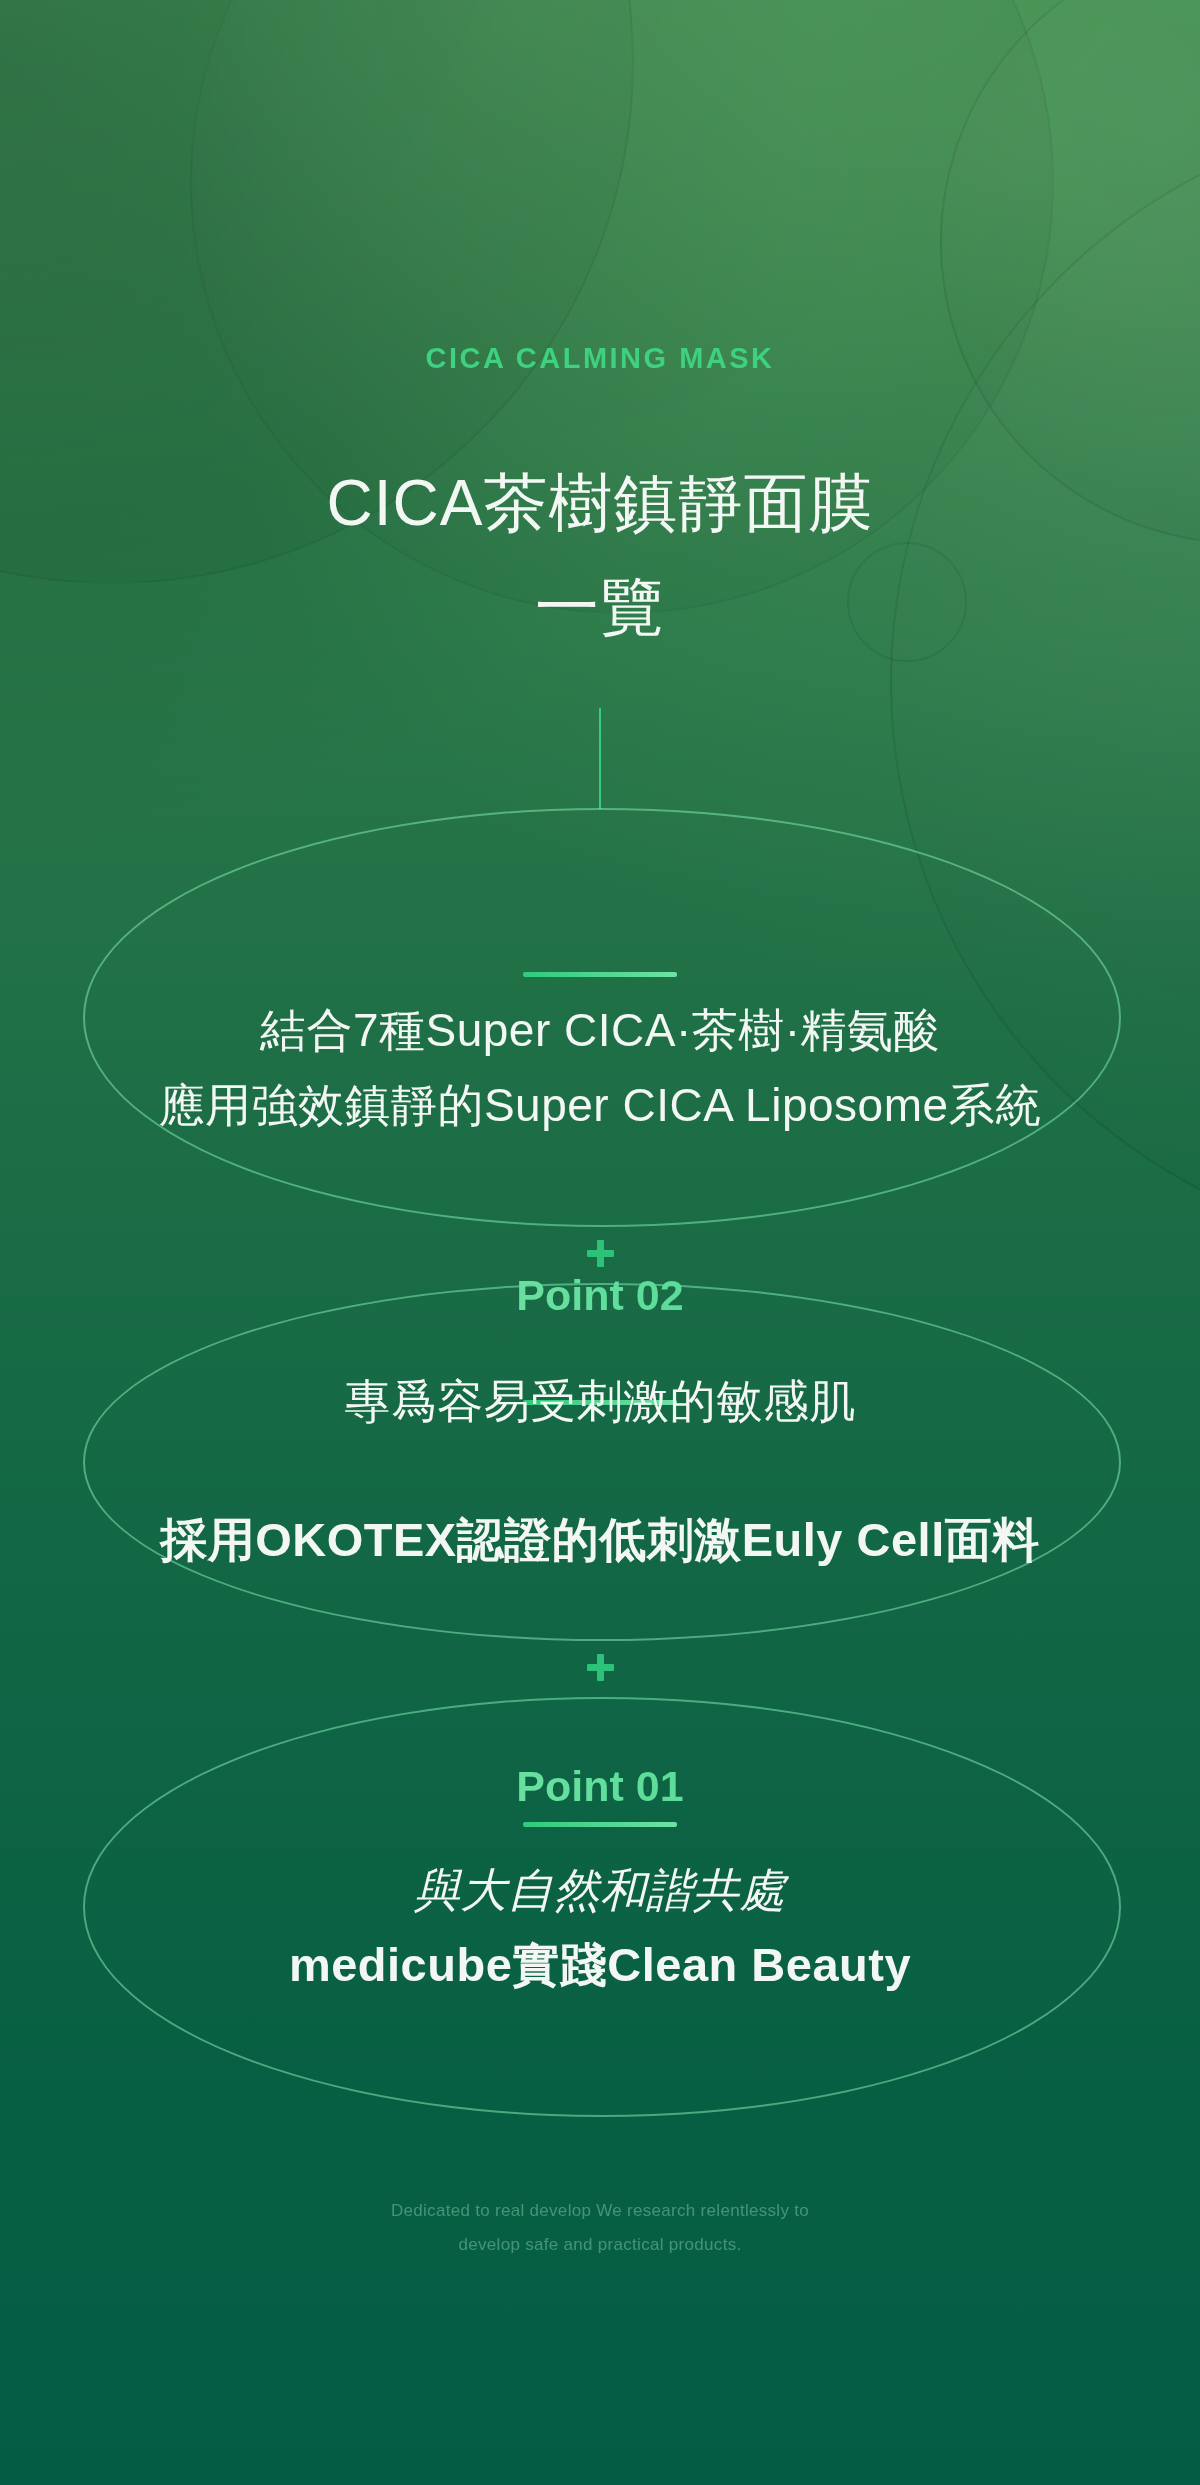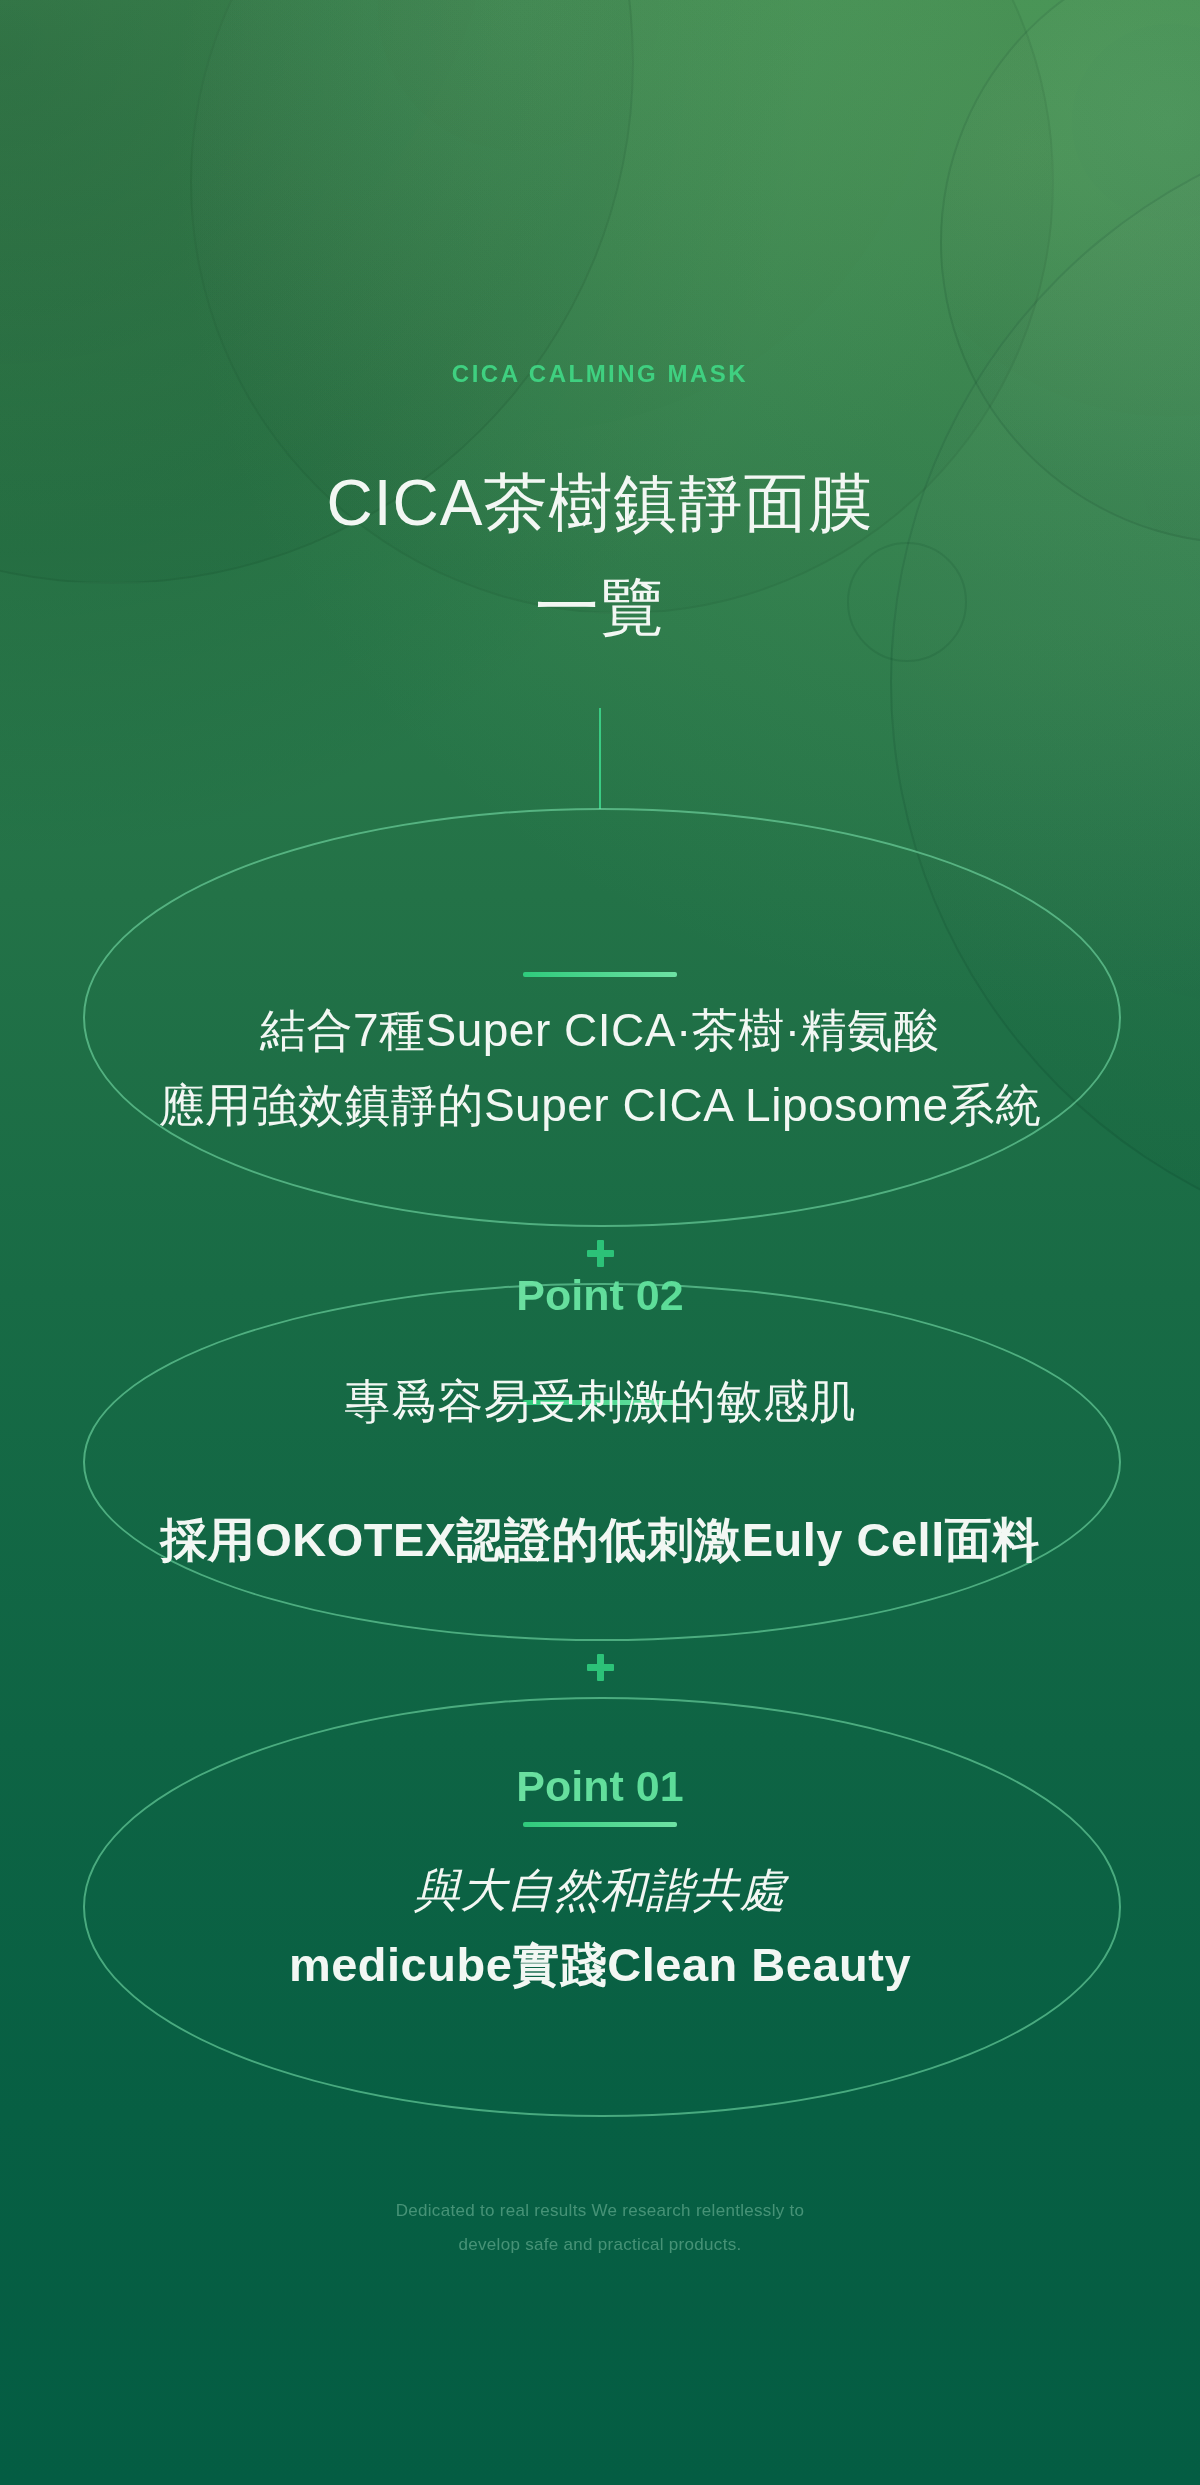--- a/index.html
+++ b/index.html
@@ -25,22 +25,22 @@
   }
   .b1{left:-410px;top:-460px;width:1040px;height:1040px;}
   .b2{left:940px;top:-60px;width:600px;height:600px;border-color:rgba(8,55,32,0.13);}
   .b3{left:890px;top:110px;width:1140px;height:1140px;border-color:rgba(8,55,32,0.14);}
   .b4{left:847px;top:542px;width:116px;height:116px;border-color:rgba(8,55,32,0.12);background:none;}
   .b5{left:190px;top:-250px;width:860px;height:860px;border-color:rgba(10,60,35,0.07);}
 
   .center{position:absolute;left:0;right:0;text-align:center;}
 
   .eyebrow{
-    top:360px;
-    font-size:24px;font-weight:700;letter-spacing:2.5px;
+    top:342px;
+    font-size:29px;font-weight:700;letter-spacing:2.5px;
     color:#3fd080;
   }
   .title{
     top:468px;
     font-size:64px;font-weight:400;letter-spacing:1px;
     color:#f2f7f3;line-height:70px;
   }
   .title2{top:572px;}
 
   .vline{
@@ -127,16 +127,16 @@
   <div class="center body-line bold l22">採用OKOTEX認證的低刺激Euly Cell面料</div>
 
   <div class="plus plus2"></div>
 
   <div class="ellipse e3"></div>
   <div class="center point-label pl3">Point 01</div>
   <div class="underline u3"></div>
   <div class="center body-line l31">與大自然和諧共處</div>
   <div class="center body-line bold l32">medicube實踐Clean Beauty</div>
 
-  <div class="center footer-line f1">Dedicated to real results We research relentlessly to</div>
+  <div class="center footer-line f1">Dedicated to real develop We research relentlessly to</div>
   <div class="center footer-line f2">develop safe and practical products.</div>
 
 </div>
 
 </body></html>

